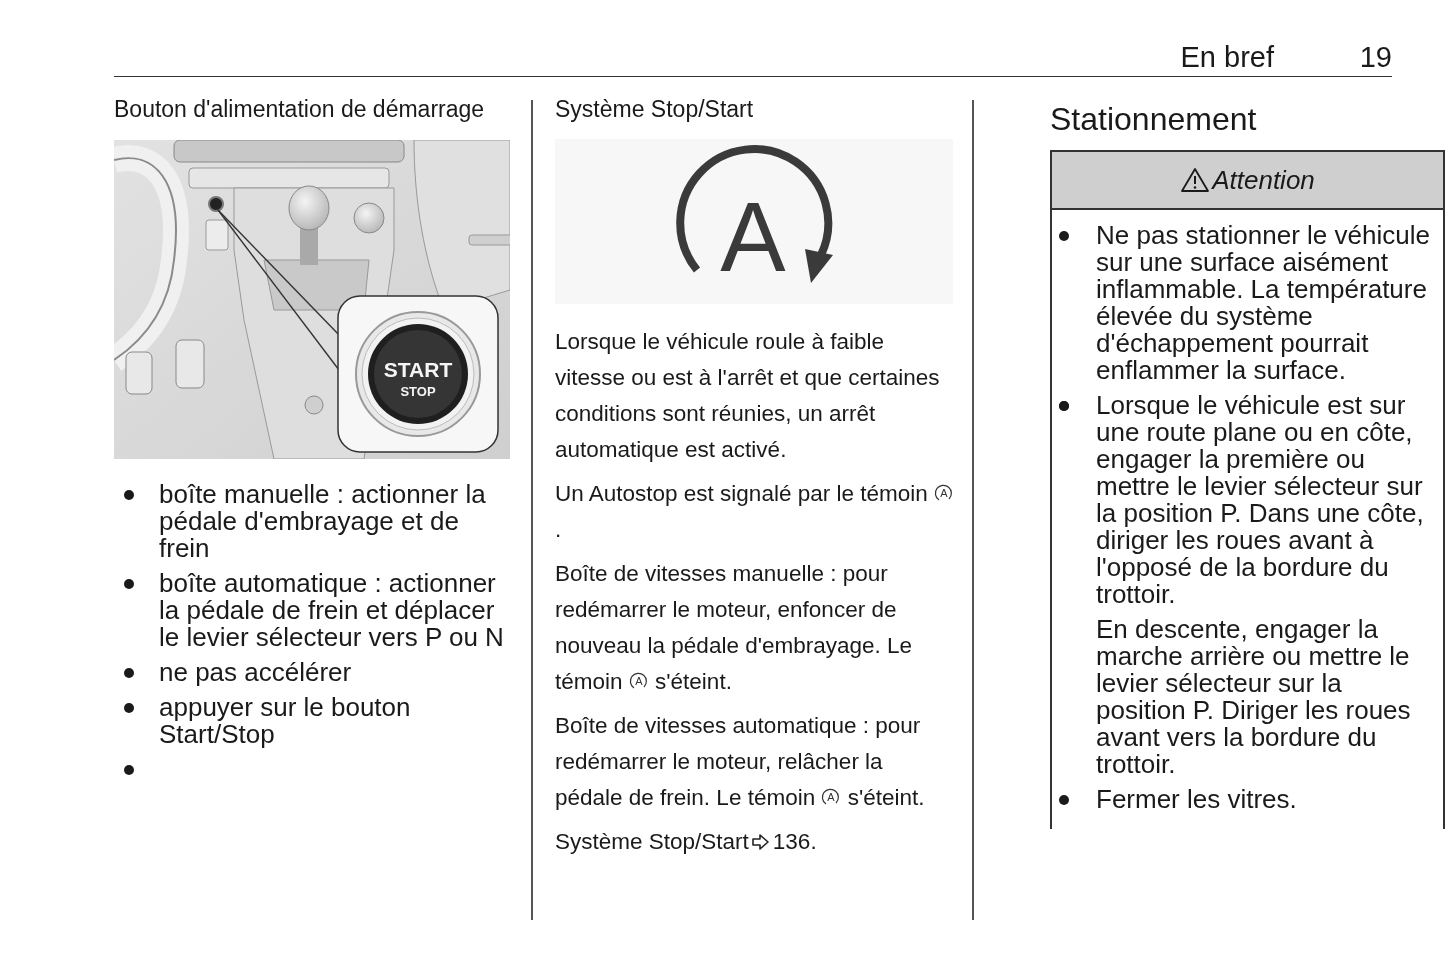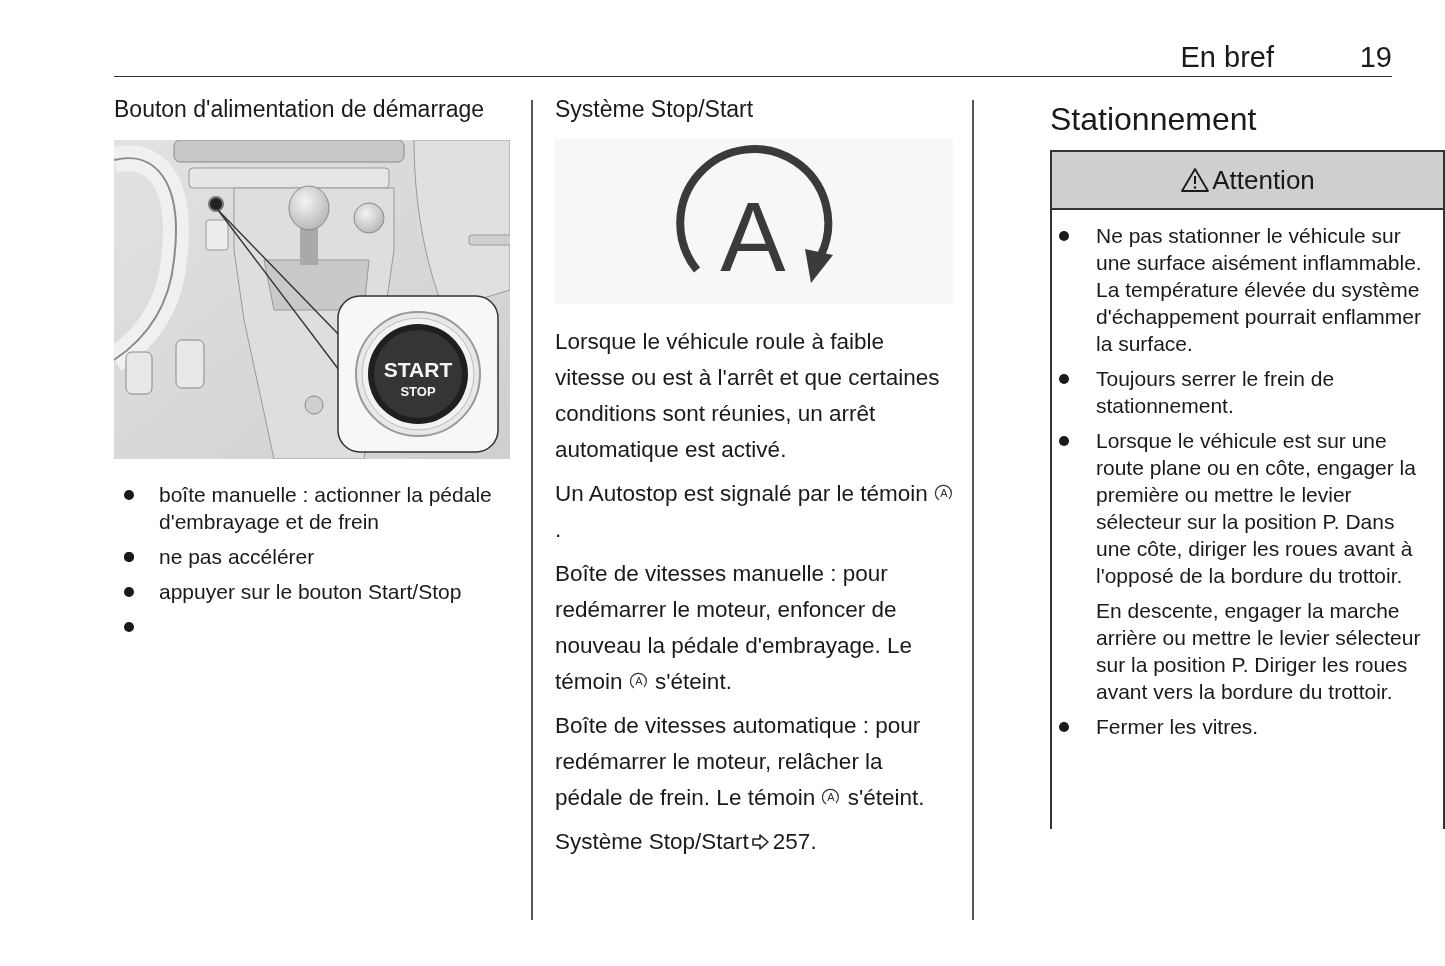--- a/index.html
+++ b/index.html
@@ -29,33 +29,33 @@
     }
     .figure-auto {
       margin-top: 16px; width: 398px; height: 165px; background: #f7f7f7;
       position: relative;
     }
 
     p.body { font-size: 22.5px; line-height: 36px; margin-bottom: 8px; }
     .col2 p.body:first-of-type { margin-top: 20px; }
 
     ul.blist { list-style: none; }
-    ul.blist li { position: relative; padding-left: 45px; font-size: 21px; line-height: 27px; margin-bottom: 8px; }
+    ul.blist li { position: relative; padding-left: 45px; font-size: 26px; line-height: 27px; margin-bottom: 8px; }
     ul.blist li .dot {
       position: absolute; left: 10px; top: 9px; width: 10px; height: 10px; border-radius: 50%; background: #1a1a1a;
     }
     .col1 ul.blist { margin-top: 22px; }
 
     .warn-box {
       margin-top: 11px; width: 395px; border: 2px solid #333; border-bottom: none;
       height: 679px;
     }
     .warn-head {
       height: 58px; background: #cfcfcf; border-bottom: 2px solid #333;
-      display: flex; align-items: center; justify-content: center; font-size: 26px;
+      display: flex; align-items: center; justify-content: center; font-size: 26px; font-style: italic;
     }
     .warn-head svg { margin-right: 2px; }
     .warn-body { padding-top: 12px; padding-right: 8px; }
     .warn-body ul.blist li { padding-left: 44px; }
     .warn-body ul.blist li .dot { left: 7px; }
     .sub-para { display: block; margin-top: 8px; }
 
     .inline-a { display: inline-block; vertical-align: -2px; }
     .arrow-ref { display: inline-block; vertical-align: -2px; margin: 0 2px; }
   </style>
@@ -120,21 +120,21 @@
       <circle cx="304" cy="234" r="56" fill="#f2f2f2" stroke="#bbb" stroke-width="1"></circle>
       <circle cx="304" cy="234" r="50" fill="#1f1f1f"></circle>
       <circle cx="304" cy="234" r="44" fill="#353535"></circle>
       <text x="304" y="237" text-anchor="middle" font-family="Liberation Sans, sans-serif" font-weight="bold" font-size="21" fill="#f5f5f5">START</text>
       <text x="304" y="256" text-anchor="middle" font-family="Liberation Sans, sans-serif" font-weight="bold" font-size="13" fill="#f5f5f5">STOP</text>
     </svg>
   </div>
 
   <ul class="blist">
     <li><span class="dot"></span><span>boîte manuelle : actionner la pédale d'embrayage et de frein</span></li>
-    <li><span class="dot"></span></li>
+    <li><span class="dot"></span><span>boîte automatique : actionner la pédale de frein et déplacer le levier sélecteur vers P ou N</span></li>
     <li><span class="dot"></span><span>ne pas accélérer</span></li>
     <li><span class="dot"></span><span>appuyer sur le bouton Start/Stop</span></li>
     <li><span class="dot"></span></li>
   </ul>
 </div>
 
 <div class="col col2">
   <div class="subhead">Système Stop/Start</div>
 
   <div class="figure-auto">
@@ -164,38 +164,38 @@
   <p class="body">
     <span>Boîte de vitesses automatique : pour redémarrer le moteur, relâcher la pédale de frein. Le témoin </span><svg class="inline-a" width="20" height="20" viewBox="0 0 20 20">
         <path d="M5 17 A8 8 0 1 1 15 16" fill="none" stroke="#333" stroke-width="1.2"></path>
         <text x="10" y="14" text-anchor="middle" font-size="11" font-family="Liberation Sans, sans-serif" fill="#333">A</text>
       </svg><span> s'éteint.</span>
   </p>
 
   <p class="body">
     <span>Système Stop/Start</span><svg class="arrow-ref" width="20" height="18" viewBox="0 0 20 18">
         <path d="M2 6 L9 6 L9 2 L17 9 L9 16 L9 12 L2 12 Z" fill="none" stroke="#222" stroke-width="1.6" stroke-linejoin="round"></path>
-      </svg><span>257.</span>
+      </svg><span>136.</span>
   </p>
 </div>
 
 <div class="col col3">
   <div class="h-big">Stationnement</div>
 
   <div class="warn-box">
     <div class="warn-head">
       <svg width="30" height="26" viewBox="0 0 30 26">
         <path d="M15 2 L28 24 L2 24 Z" fill="none" stroke="#1a1a1a" stroke-width="1.8" stroke-linejoin="round"></path>
         <line x1="15" y1="9" x2="15" y2="17" stroke="#1a1a1a" stroke-width="2"></line>
         <circle cx="15" cy="20.5" r="1.3" fill="#1a1a1a"></circle>
       </svg>
       <span>Attention</span>
     </div>
     <div class="warn-body">
       <ul class="blist">
         <li><span class="dot"></span><span>Ne pas stationner le véhicule sur une surface aisément inflammable. La température élevée du système d'échappement pourrait enflammer la surface.</span></li>
-        <li><span class="dot"></span><span>Toujours serrer le frein de stationnement.</span></li>
+        <li><span class="dot"></span></li>
         <li><span class="dot"></span><span>Lorsque le véhicule est sur une route plane ou en côte, engager la première ou mettre le levier sélecteur sur la position P. Dans une côte, diriger les roues avant à l'opposé de la bordure du trottoir.</span><span class="sub-para">En descente, engager la marche arrière ou mettre le levier sélecteur sur la position P. Diriger les roues avant vers la bordure du trottoir.</span></li>
         <li><span class="dot"></span><span>Fermer les vitres.</span></li>
       </ul>
     </div>
   </div>
 </div>
 
 </body></html>

